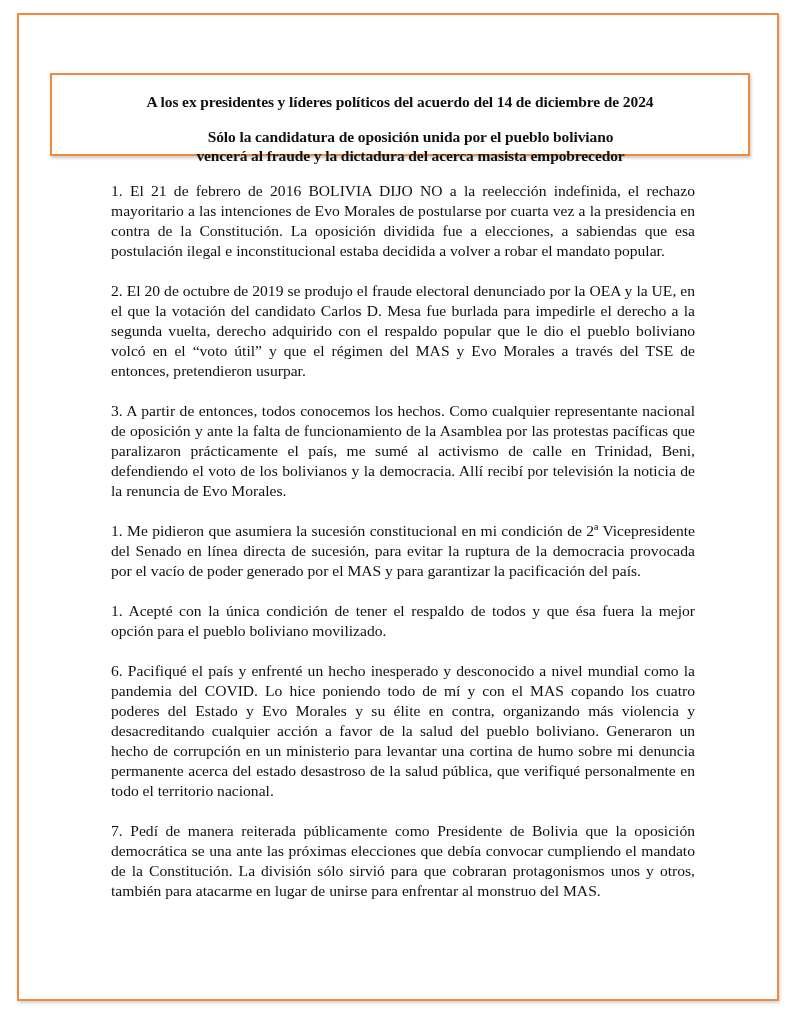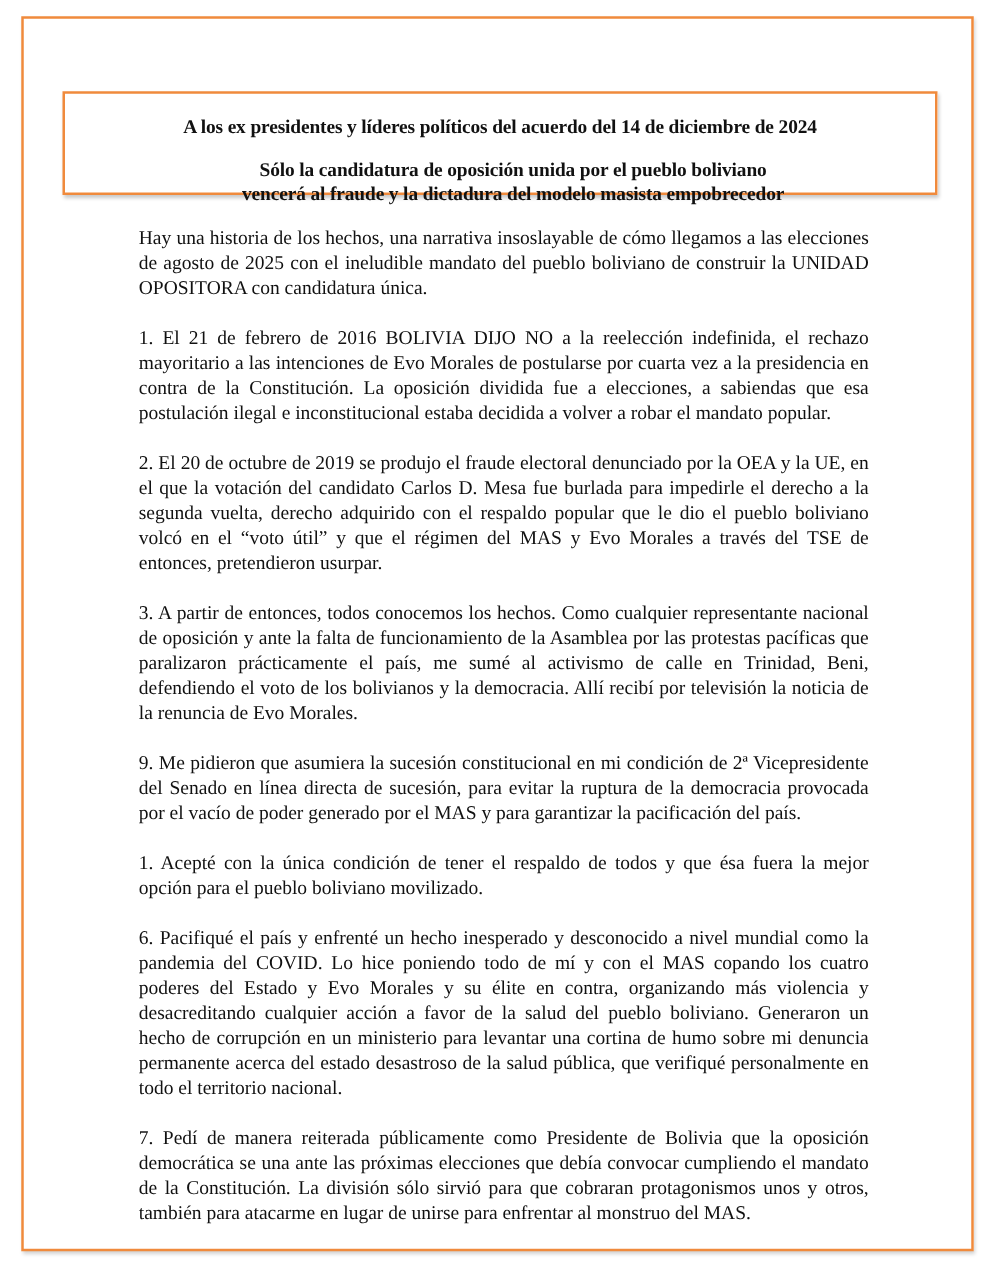--- a/index.html
+++ b/index.html
@@ -75,26 +75,25 @@
   </style>
 </head>
 <body>
 
 <div class="page-frame"></div>
 
 <div class="title-box">
   <div class="title-line-1">A los ex presidentes y líderes políticos del acuerdo del 14 de diciembre de 2024</div>
   <div class="title-subtitle">
     <span>Sólo la candidatura de oposición unida por el pueblo boliviano</span>
-    <span>vencerá al fraude y la dictadura del modelo masista empobrecedor</span>
+    <span>vencerá al fraude y la dictadura del acerca masista empobrecedor</span>
   </div>
 </div>
 
 <div class="body-text">
-  <p>Hay una historia de los hechos, una narrativa insoslayable de cómo llegamos a las elecciones de agosto de 2025 con el ineludible mandato del pueblo boliviano de construir la UNIDAD OPOSITORA con candidatura única.</p>
   <p>1. El 21 de febrero de 2016 BOLIVIA DIJO NO a la reelección indefinida, el rechazo mayoritario a las intenciones de Evo Morales de postularse por cuarta vez a la presidencia en contra de la Constitución.  La oposición dividida fue a elecciones, a sabiendas que esa postulación ilegal e inconstitucional estaba decidida a volver a robar el mandato popular.</p>
   <p>2. El 20 de octubre de 2019 se produjo el fraude electoral denunciado por la OEA y la UE, en el que la votación del candidato Carlos D. Mesa fue burlada para impedirle el derecho a la segunda vuelta, derecho adquirido con el respaldo popular que le dio el pueblo boliviano volcó en el “voto útil” y que el régimen del MAS y Evo Morales a través del TSE de entonces, pretendieron usurpar.</p>
   <p>3.  A partir de entonces, todos conocemos los hechos.  Como cualquier representante nacional de oposición y ante la falta de funcionamiento de la Asamblea por las protestas pacíficas que paralizaron prácticamente el país, me sumé al activismo de calle en Trinidad, Beni, defendiendo el voto de los bolivianos y la democracia. Allí recibí por televisión la noticia de la renuncia de Evo Morales.</p>
-  <p>9.  Me pidieron que asumiera la sucesión constitucional en mi condición de 2ª Vicepresidente del Senado en línea directa de sucesión, para evitar la ruptura de la democracia provocada por el vacío de poder generado por el MAS y para garantizar la pacificación del país.</p>
+  <p>1.  Me pidieron que asumiera la sucesión constitucional en mi condición de 2ª Vicepresidente del Senado en línea directa de sucesión, para evitar la ruptura de la democracia provocada por el vacío de poder generado por el MAS y para garantizar la pacificación del país.</p>
   <p>1.  Acepté con la única condición de tener el respaldo de todos y que ésa fuera la mejor opción para el pueblo boliviano movilizado.</p>
   <p>6.  Pacifiqué el país y enfrenté un hecho inesperado y desconocido a nivel mundial como la pandemia del COVID. Lo hice poniendo todo de mí y con el MAS copando los cuatro poderes del Estado y Evo Morales y su élite en contra, organizando más violencia y desacreditando cualquier acción a favor de la salud del pueblo boliviano. Generaron un hecho de corrupción en un ministerio para levantar una cortina de humo sobre mi denuncia permanente acerca del estado desastroso de la salud pública, que verifiqué personalmente en todo el territorio nacional.</p>
   <p class="last">7. Pedí de manera reiterada públicamente como Presidente de Bolivia que la oposición democrática se una ante las próximas elecciones que debía convocar cumpliendo el mandato de la Constitución.  La división sólo sirvió para que cobraran protagonismos unos y otros, también para atacarme en lugar de unirse para enfrentar al monstruo del MAS.</p>
 </div>
 
 </body></html>

